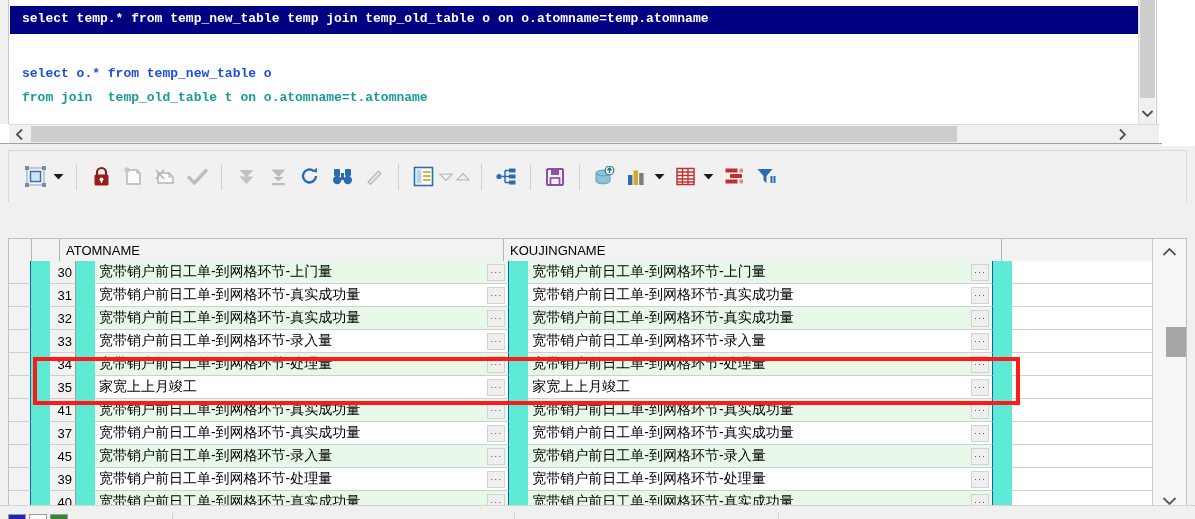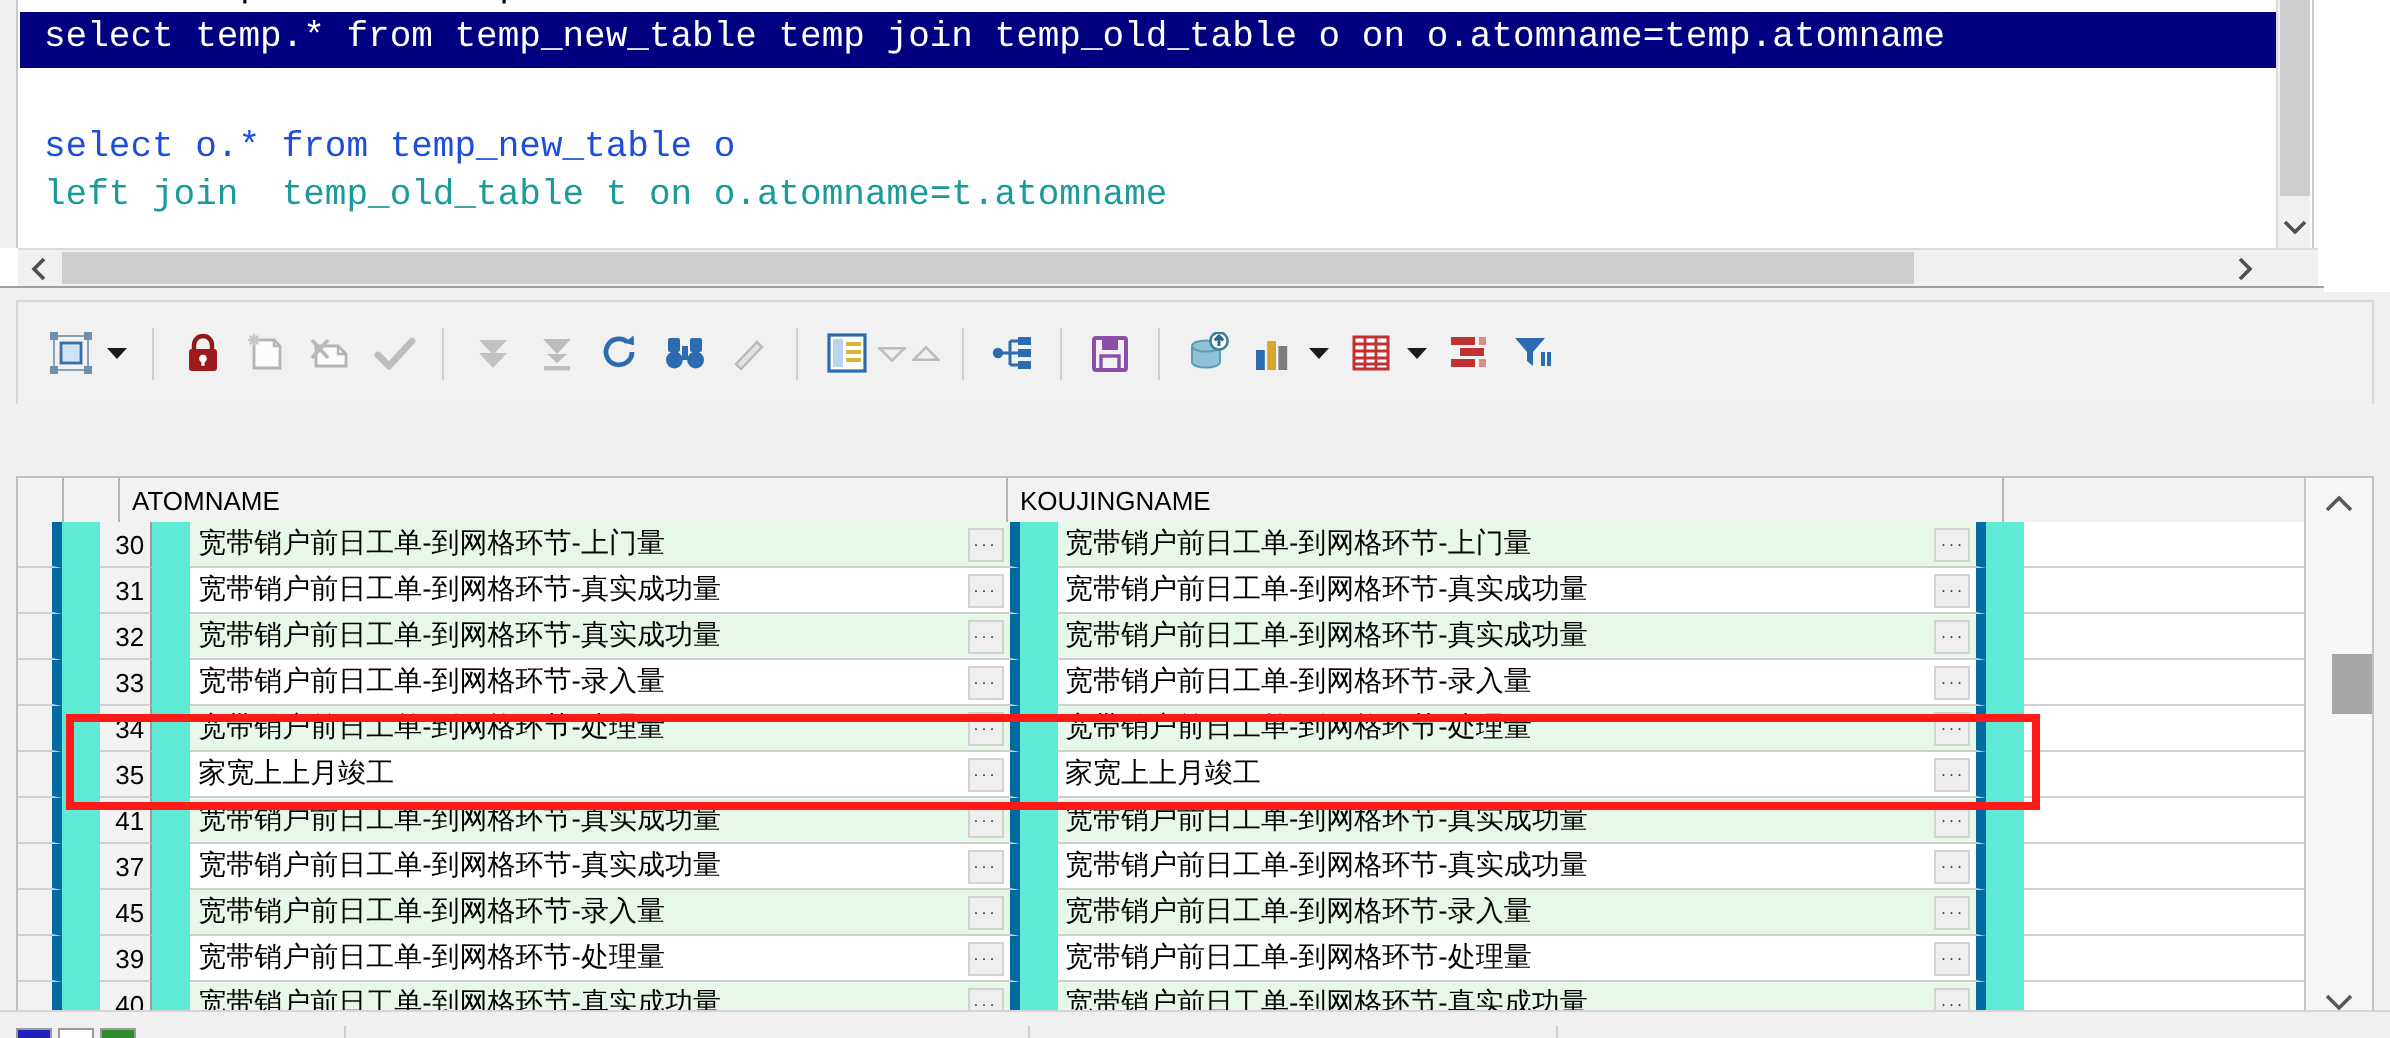--- a/index.html
+++ b/index.html
@@ -41,24 +41,25 @@
   }
   #sql-text-area {
     position: absolute;
     left: 10px; top: 0;
     width: 1128px; height: 124px;
     background: #ffffff;
     overflow: hidden;
   }
   .code-line {
     font-family: "Liberation Mono", "DejaVu Sans Mono", monospace;
-    font-size: 18px;
+    font-size: 13px;
     line-height: 24px;
     white-space: pre;
     letter-spacing: 0px;
+    font-weight: bold;
   }
   .kw { color: #1a9a9a; }
   .plain { color: #000000; }
   #sql-line-partial {
     position: absolute;
     left: 2px; top: -18px;
     height: 24px;
     overflow: hidden;
   }
   #sql-line-selected {
@@ -233,21 +234,21 @@
     height: 23px;
     box-sizing: border-box;
     gap: 19px;
   }
   .row.alt .cell { background: #e8f8e8; }
   .row.alt .cell.gutter-sel { background: #f2f2f2; }
   .row.alt .cell.gutter-num { background: #f2f2f2; }
   .cell {
     height: 23px;
     box-sizing: border-box;
-    border-right: 5px solid #0369a1;
+    border-right: 1px solid #0369a1;
     border-bottom: 1px solid #cfcfcf;
     background: #ffffff;
     display: flex; align-items: center;
     font-size: 14px;
     white-space: nowrap;
     overflow: hidden;
     position: relative;
     font-family: "Liberation Sans", "DejaVu Sans", sans-serif;
   }
   .cell.gutter-sel {
@@ -392,21 +393,21 @@
 
       <div id="sql-line-selected" style="background: rgb(0, 0, 128);">
         <span class="code-line">select temp.* from temp_new_table temp join temp_old_table o on o.atomname=temp.atomname</span>
       </div>
 
       <div id="sql-line-2">
         <span class="code-line kw" style="color: #1d4ed8;">select o.* from temp_new_table o</span>
       </div>
 
       <div id="sql-line-3">
-        <span class="code-line kw" style="color: rgb(26, 154, 154);">left join  temp_old_table t on o.atomname=t.atomname</span>
+        <span class="code-line kw" style="color: rgb(26, 154, 154);">from join  temp_old_table t on o.atomname=t.atomname</span>
       </div>
 
     </div>
 
     <div id="sql-vscroll">
       <div id="sql-vscroll-thumb"></div>
       <div id="sql-vscroll-down">
         <svg width="13" height="9" viewBox="0 0 13 9">
             <path d="M1.5 2 L6.5 7 L11.5 2" fill="none" stroke="#505050" stroke-width="1.8"></path>
           </svg>

